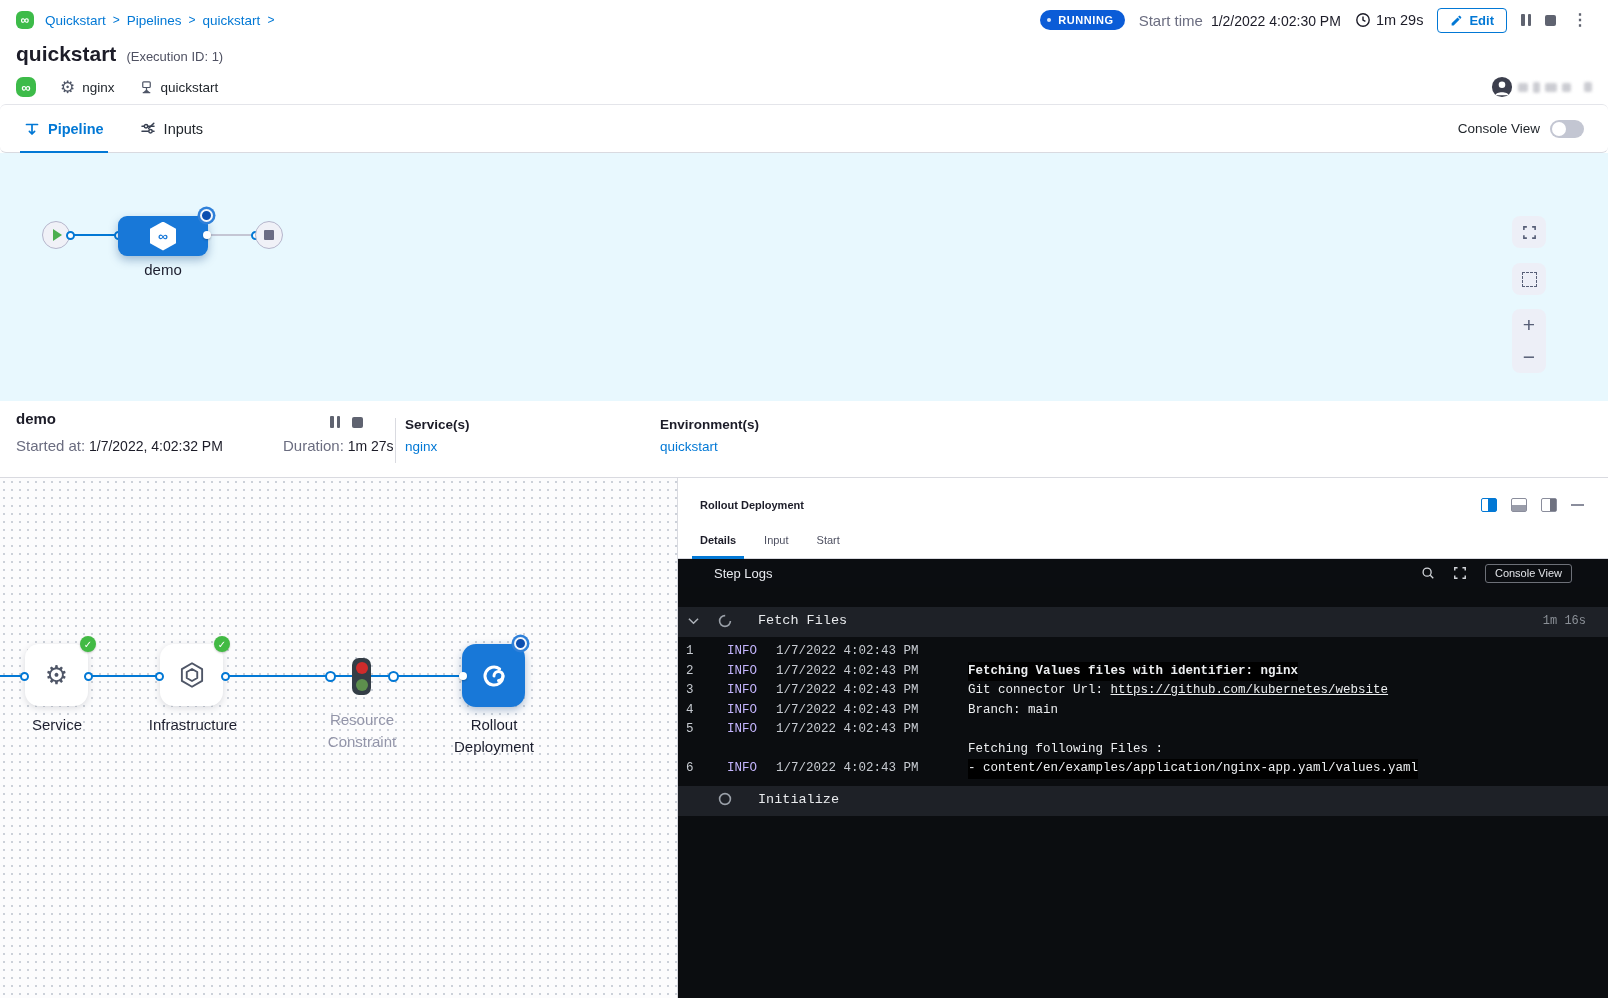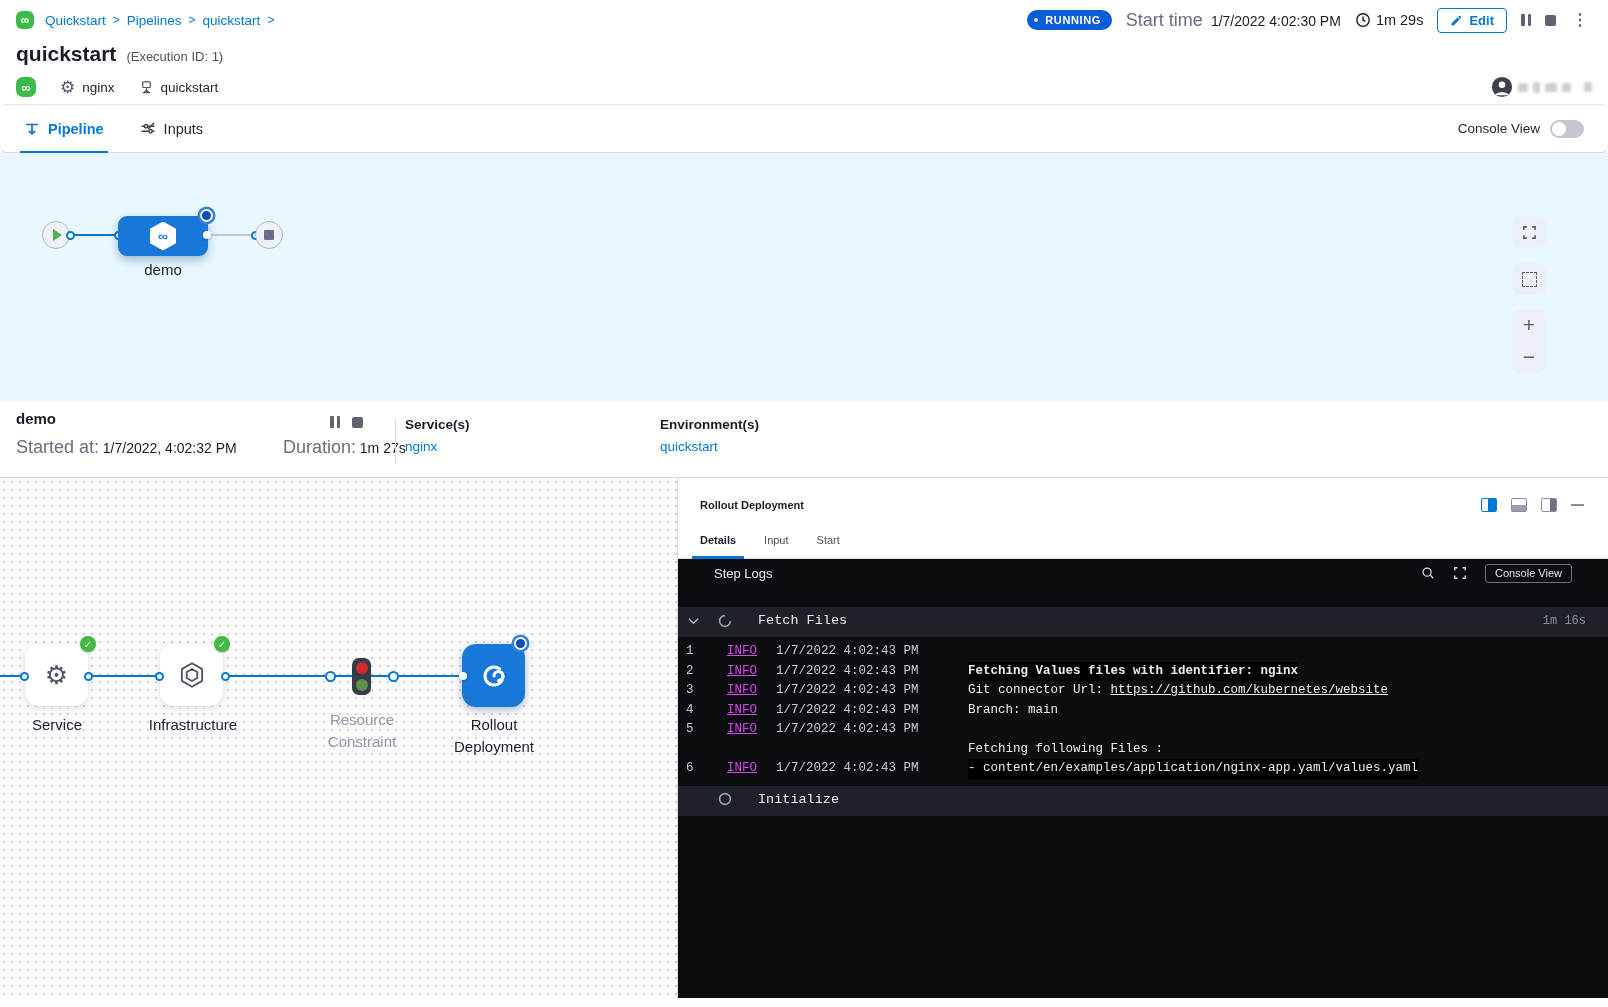--- a/index.html
+++ b/index.html
@@ -12,21 +12,21 @@
   .logo-sm { width:18px; height:18px; border-radius:6px; background:#3dbb49; color:#fff;
     display:flex; align-items:center; justify-content:center; font-size:12px; font-weight:bold; margin-right:4px; }
   .crumb { color:#0278d5; cursor:pointer; }
   .crumb-sep { color:#0278d5; font-size:12px; }
   .topbar-right { display:flex; align-items:center; gap:14px; }
   .badge-running { background:#0b5cd7; color:#fff; font-size:11px; font-weight:bold; letter-spacing:.6px;
     border-radius:10px; padding:4px 11px 4px 18px; position:relative; }
   .badge-running::before { content:""; position:absolute; left:7px; top:50%; transform:translateY(-50%);
     width:4px; height:4px; border-radius:50%; background:rgba(255,255,255,.85); }
   .start-time { display:flex; align-items:baseline; gap:8px; }
-  .lbl-gray { color:#6b6d80; font-size:18px; }
+  .lbl-gray { color:#6b6d80; font-size:15px; }
   .val-dark { color:#1c1c28; font-size:14px; }
   .elapsed { display:flex; align-items:center; gap:5px; font-size:14.5px; color:#1c1c28; }
   .btn-edit { display:flex; align-items:center; gap:6px; border:1px solid #0278d5; color:#0278d5;
     background:#fff; border-radius:4px; padding:4px 12px; font-size:13px; font-weight:bold; cursor:pointer; }
   .ico-pause { display:inline-flex; gap:3px; cursor:pointer; }
   .ico-pause i { width:3.5px; height:12px; background:#5f6370; border-radius:1px; }
   .ico-stop { width:11px; height:11px; background:#5f6370; border-radius:2px; cursor:pointer; }
   .ico-kebab { color:#5f6370; font-size:16px; font-weight:bold; line-height:1; cursor:pointer; padding:0 2px; }
 
   
@@ -138,21 +138,21 @@
   .console { flex:1; background:#0b0d10; font-family:"Liberation Mono", monospace; color:#e6e8eb; overflow:hidden; }
   .section-row { height:30px; background:#1e2127; display:flex; align-items:center; padding:0 22px 3px 10px; cursor:pointer; }
   .section-row.first { margin-top:20px; margin-bottom:5px; }
   .section-row.init { margin-top:7px; }
   .sec-chev { width:14px; margin-right:16px; display:flex; }
   .sec-ico { width:14px; margin-right:26px; display:flex; }
   .sec-name { font-size:13.5px; color:#e8eaed; }
   .sec-dur { margin-left:auto; font-size:12px; color:#8b9097; }
   .log-row { display:flex; padding-left:8px; line-height:19.5px; font-size:12.5px; white-space:pre; }
   .lnum { width:41px; color:#c7cbd1; }
-  .llevel { width:49px; color:#d946ef;text-decoration:underline; }
+  .llevel { width:49px; color:#c4b5fd; }
   .ltime { width:192px; color:#c7cbd1; }
   .lmsg { color:#eceef0; }
   .lmsg.bold { font-weight:bold; background:#000; }
   .lmsg.hl { background:#000; }
   .llink { color:#eceef0; text-decoration:underline; cursor:pointer; }
 </style>
 </head>
 <body>
 
 <div class="topbar">
@@ -164,21 +164,21 @@
     <span class="crumb-sep">&gt;</span>
     <span class="crumb">Pipelines</span>
     <span class="crumb-sep">&gt;</span>
     <span class="crumb">quickstart</span>
     <span class="crumb-sep">&gt;</span>
   </div>
   <div class="topbar-right">
     <span class="badge-running">RUNNING</span>
     <span class="start-time">
       <span class="lbl-gray">Start time</span>
-      <span class="val-dark">1/7/2022 4:02:30 PM</span>
+      <span class="val-dark">1/2/2022 4:02:30 PM</span>
     </span>
     <span class="elapsed">
       <svg width="16" height="16" viewBox="0 0 16 16" fill="none" stroke="#1c1c28" stroke-width="1.4">
           <circle cx="8" cy="8" r="6.2"></circle>
           <path d="M8 4.5V8l2.4 1.4"></path>
         </svg>
       <span>1m 29s</span>
     </span>
     <button class="btn-edit">
       <svg width="13" height="13" viewBox="0 0 16 16">

